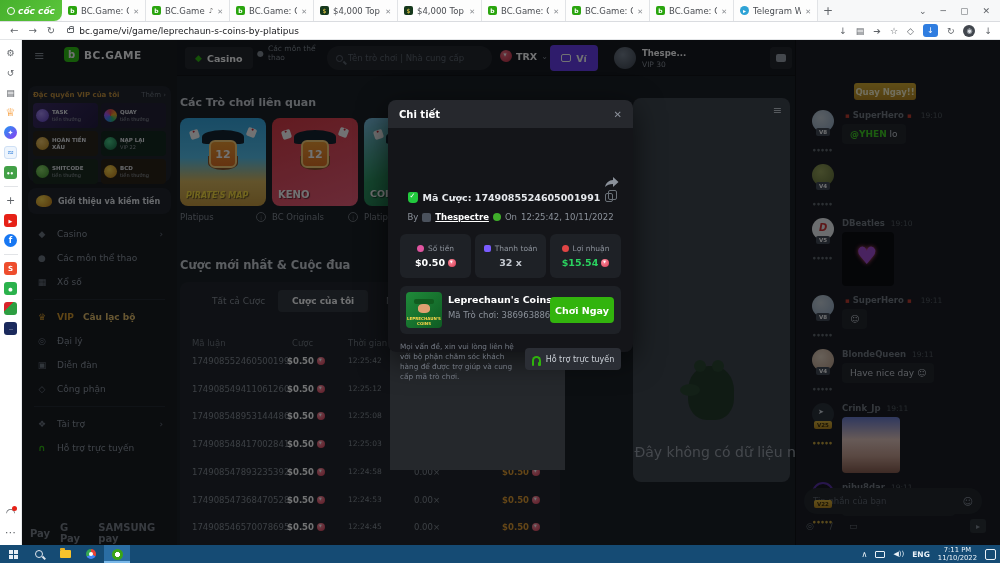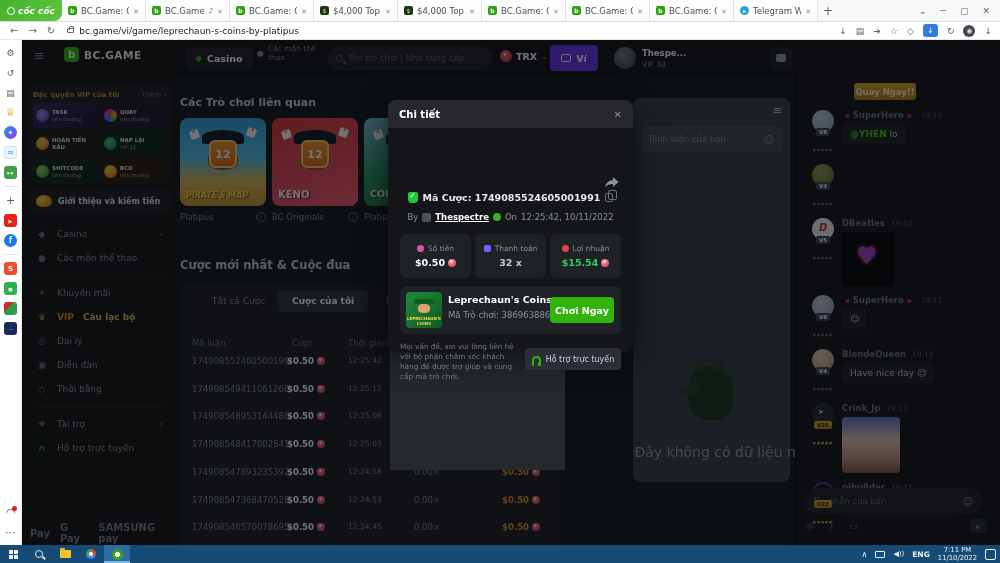--- a/index.html
+++ b/index.html
@@ -471,32 +471,32 @@
 
             <span class="mi-label">Casino</span>
             <span class="mi-chev">›</span>
           </div>
           <div class="menu-item">
             <span class="mi-icon" data-icon="sports"></span>
 
             <span class="mi-label">Các môn thể thao</span>
 
           </div>
+          <div class="menu-item">
+            <span class="mi-icon" data-icon="lottery"></span>
+
+            <span class="mi-label">Xổ số</span>
+
+          </div>
           <div class="menu-item" data-divider="true">
             
             
             
             
           </div>
-          <div class="menu-item">
-            <span class="mi-icon" data-icon="promo"></span>
-
-            <span class="mi-label">Khuyến mãi</span>
-
-          </div>
           <div class="menu-item" data-gold="true">
             <span class="mi-icon" data-icon="vip"></span>
             <span class="mi-pre">VIP</span>
             <span class="mi-label">Câu lạc bộ</span>
 
           </div>
           <div class="menu-item">
             <span class="mi-icon" data-icon="agent"></span>
 
             <span class="mi-label">Đại lý</span>
@@ -504,21 +504,21 @@
           </div>
           <div class="menu-item">
             <span class="mi-icon" data-icon="forum"></span>
 
             <span class="mi-label">Diễn đàn</span>
 
           </div>
           <div class="menu-item">
             <span class="mi-icon" data-icon="fair"></span>
 
-            <span class="mi-label">Thời bằng</span>
+            <span class="mi-label">Công phận</span>
 
           </div>
           <div class="menu-item" data-divider="true">
             
             
             
             
           </div>
           <div class="menu-item">
             <span class="mi-icon" data-icon="sponsor"></span>
@@ -692,24 +692,20 @@
             <span class="c-pay">0.00×</span>
             <span class="c-profit"><span>$0.50</span><span class="gem"></span></span>
           </div>
         </div>
     </div>
 
     <div class="rectA"></div>
 
     <div class="cpanel">
       <span class="cpanel-burger">≡</span>
-      <div class="cinput">
-        <input placeholder="Bình luận của bạn" style="">
-        <span class="smiley">☺</span>
-      </div>
       <div class="croc"></div>
       <div class="empty-text">Đây không có dữ liệu nào!</div>
     </div>
 
     <div class="chatpanel">
       <div class="spin-btn">Quay Ngay!!</div>
       <div class="msgs">
 
       <div class="msg" data-flags="true">
             <div class="avcol">

